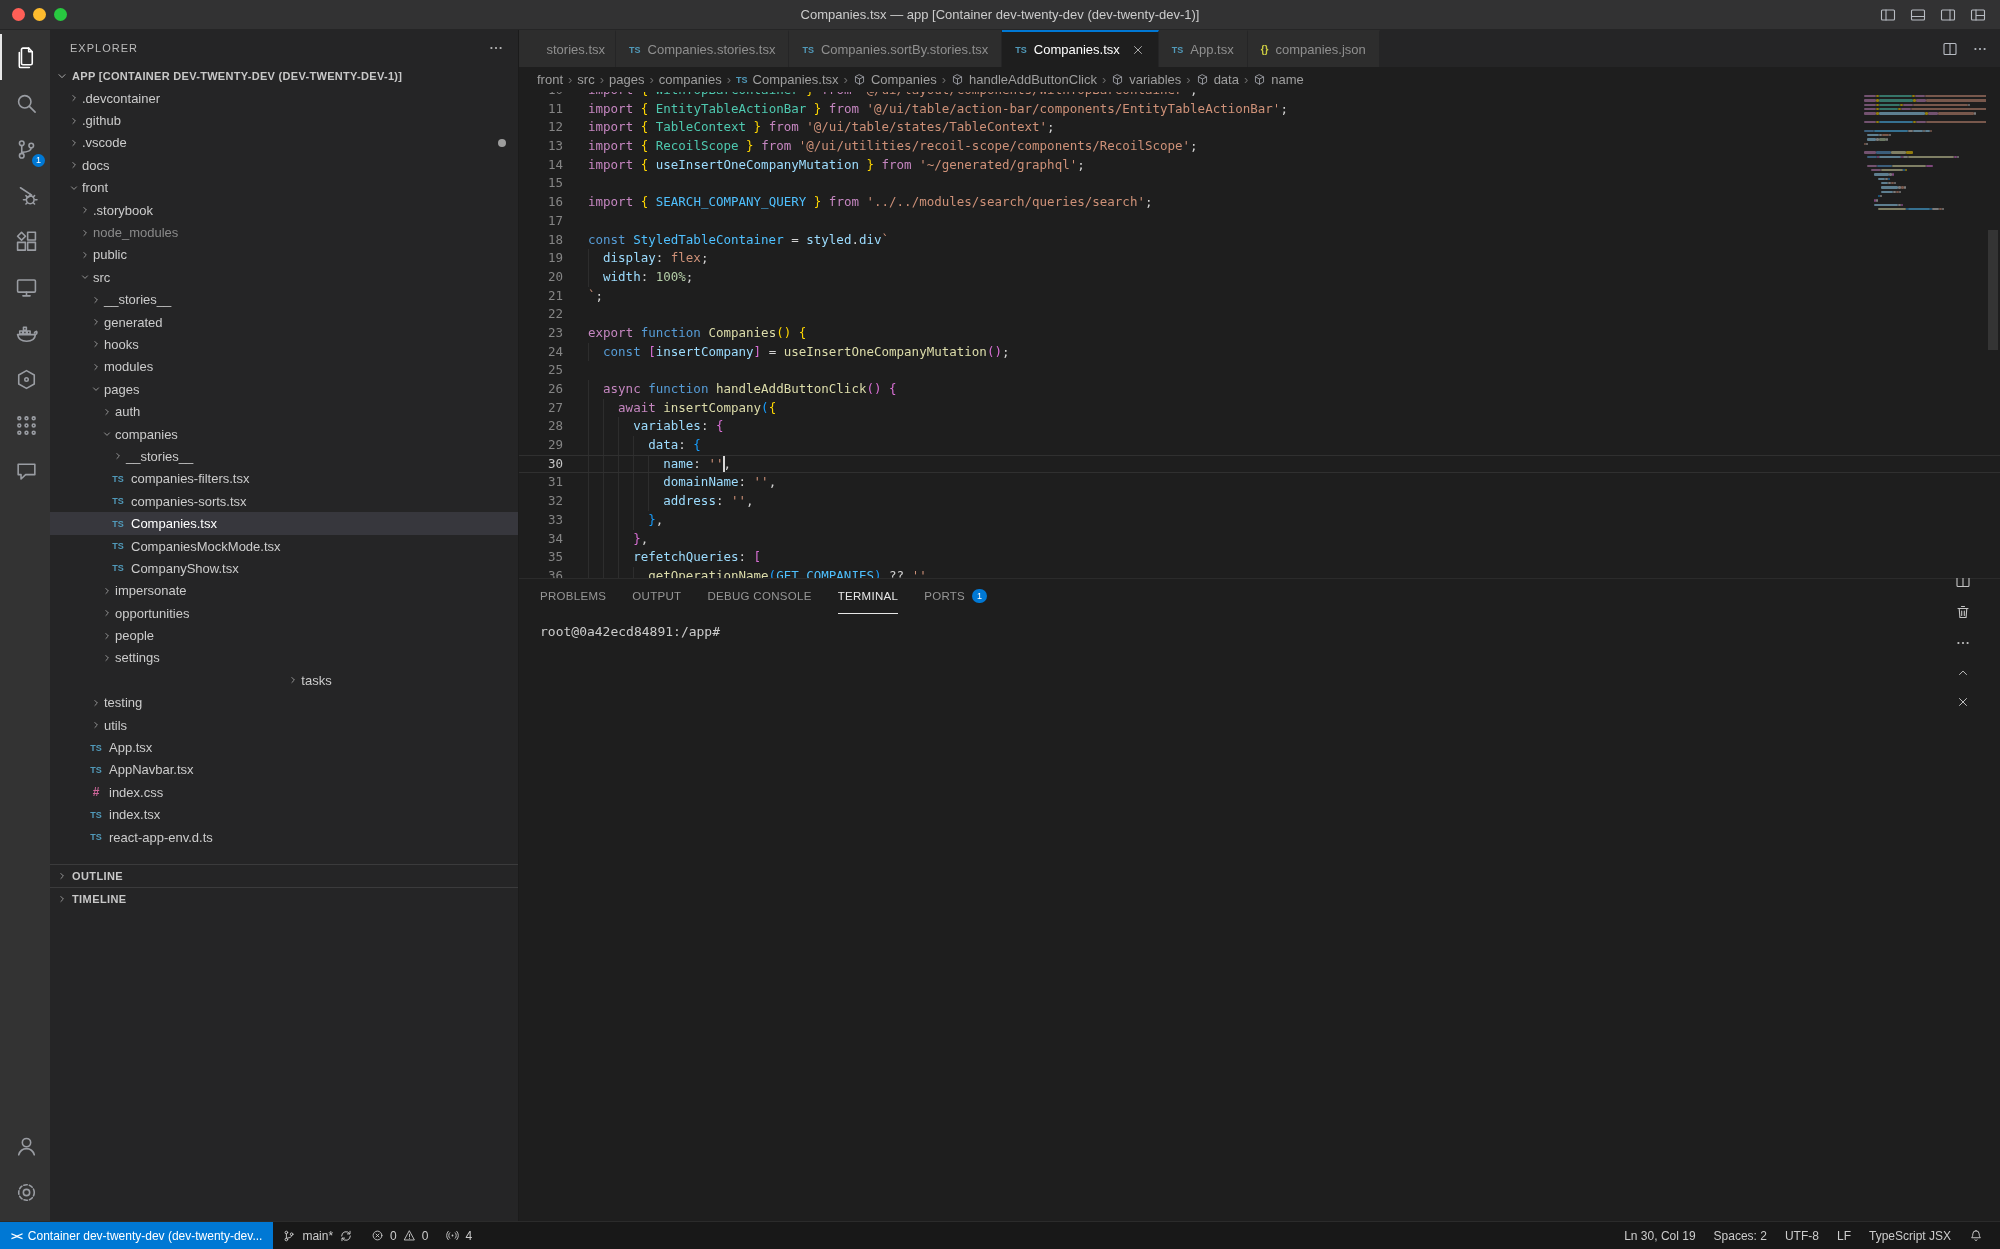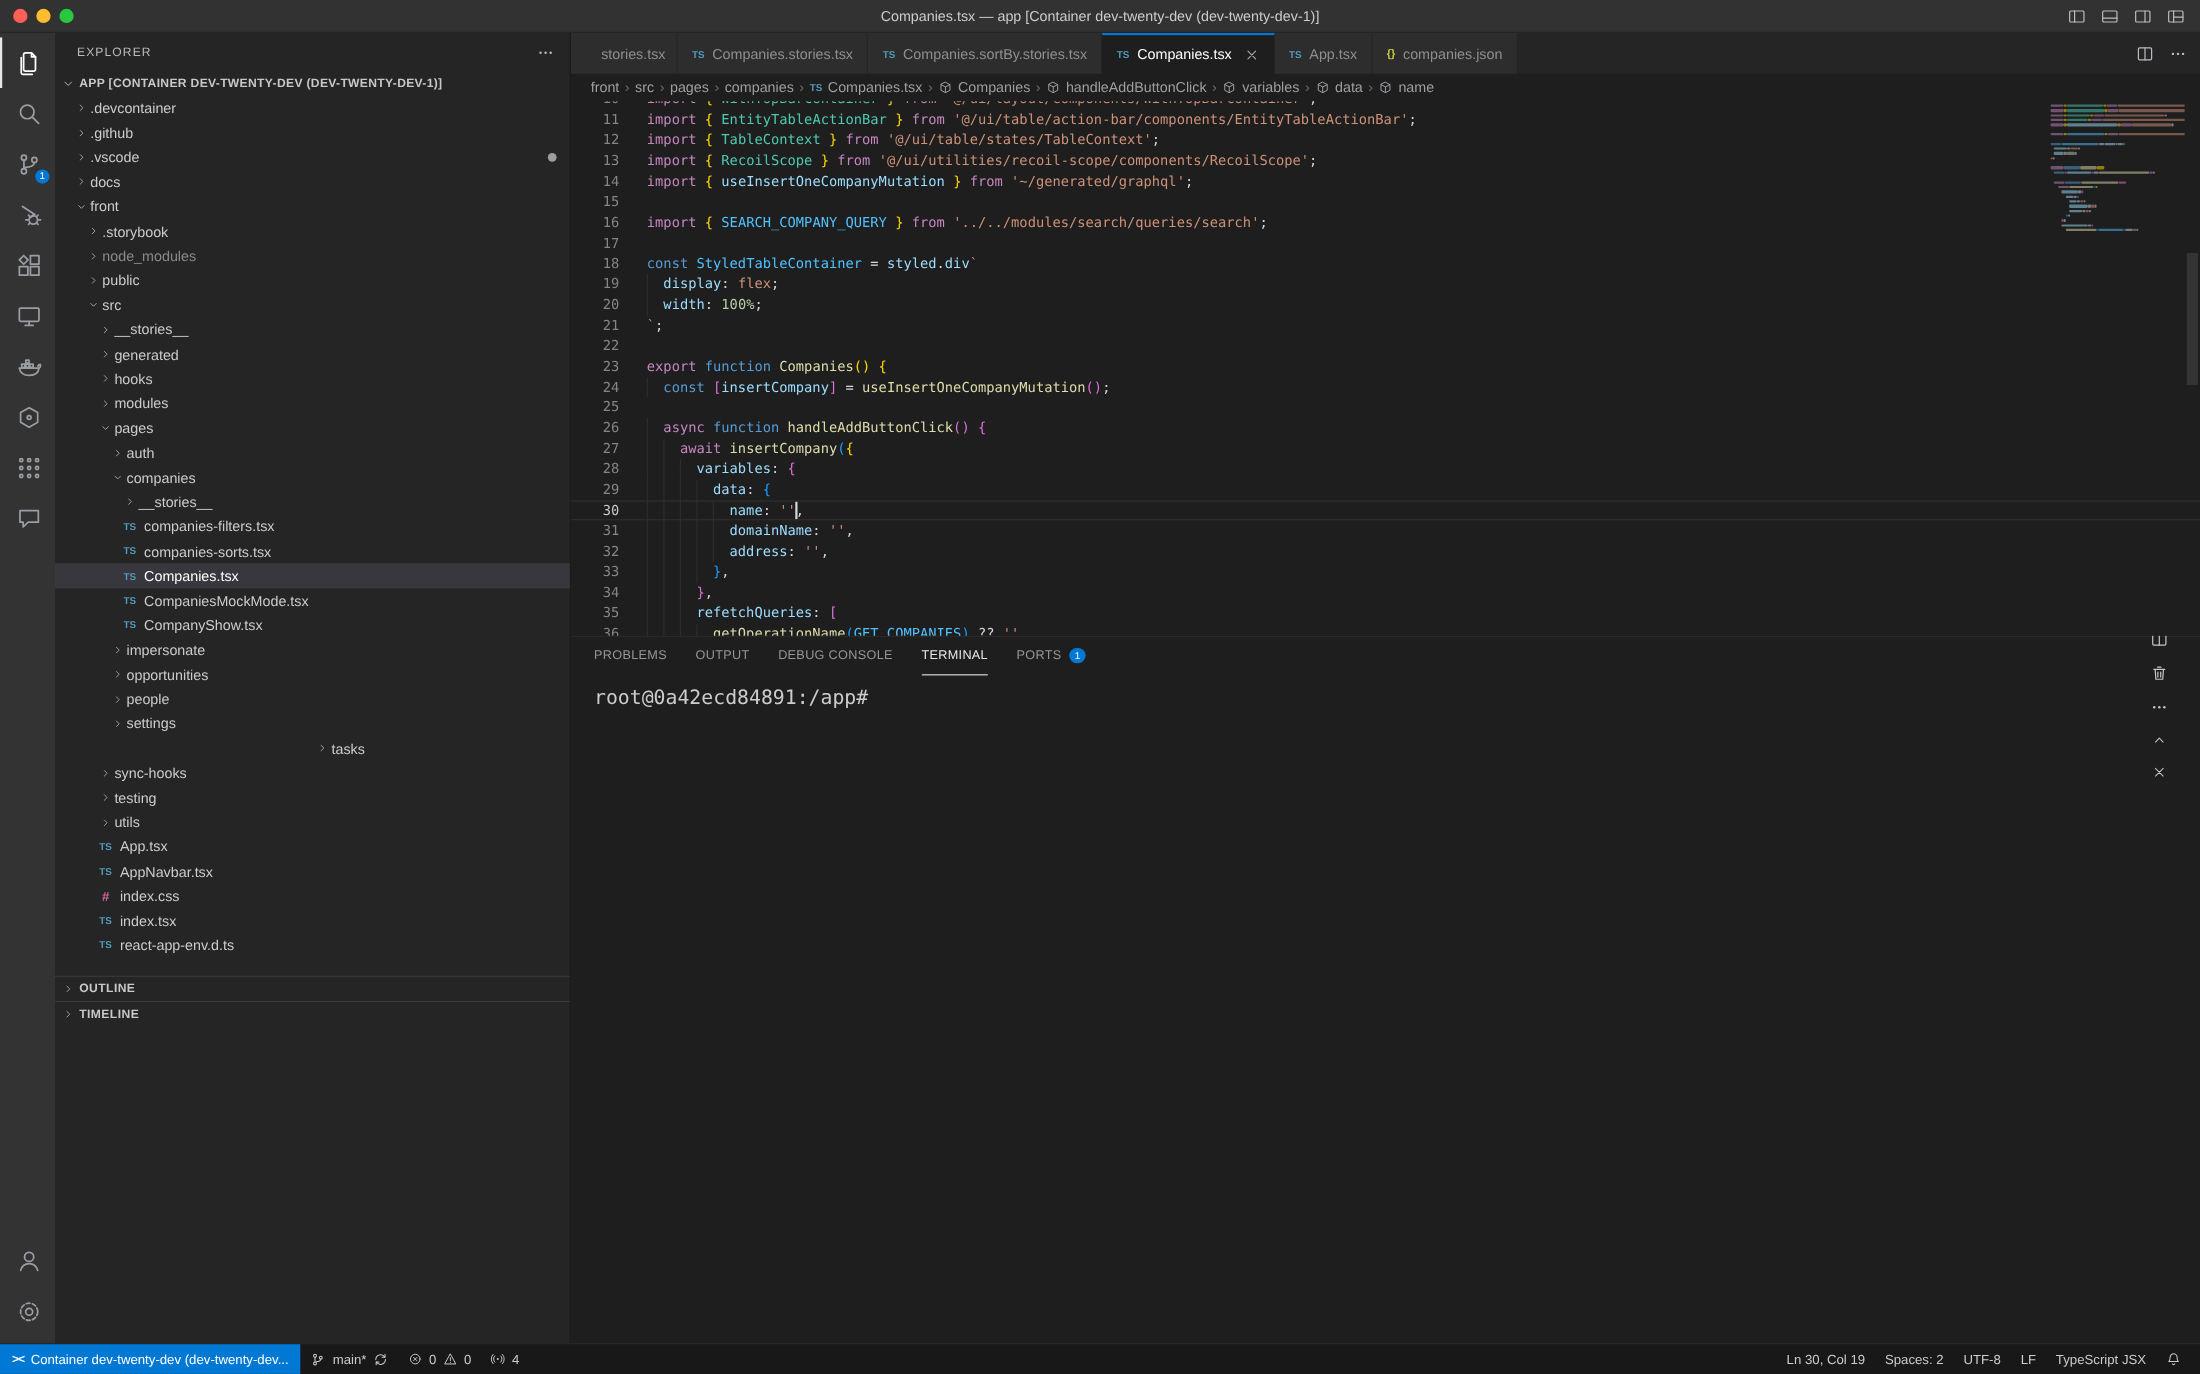--- a/index.html
+++ b/index.html
@@ -93,21 +93,21 @@
 
   
   .panel { height:643px; border-top:1px solid #2b2b2b; background:#1e1e1e; display:flex; flex-direction:column; flex:none; }
   .panel-header { height:35px; display:flex; align-items:center; padding:0 14px 0 21px; flex:none; }
   .panel-tabs { display:flex; gap:26px; height:100%; }
   .ptab { display:flex; align-items:center; gap:7px; font-size:11.5px; letter-spacing:.3px; color:#969696; border-bottom:1px solid transparent; height:100%; }
   .ptab.active { color:#e7e7e7; border-bottom-color:#e7e7e7; }
   .ptab .pbadge { background:#0078d4; color:#fff; font-size:9px; line-height:1; padding:2.5px 5px; border-radius:8px; }
   .panel-controls { margin-left:auto; display:flex; align-items:center; gap:15px; color:#c5c5c5;flex-direction:column; }
   .shell-chip { display:flex; align-items:center; gap:6px; font-size:12px; color:#cccccc; }
-  .terminal-body { flex:1; padding:10px 0 0 21px; font-family:"DejaVu Sans Mono", monospace; font-size:18px; color:#cccccc; }
+  .terminal-body { flex:1; padding:10px 0 0 21px; font-family:"DejaVu Sans Mono", monospace; font-size:13px; color:#cccccc; }
 
   
   .statusbar { height:28px; background:#181818; border-top:1px solid #2b2b2b; display:flex; align-items:center; font-size:12px; color:#cccccc; }
   .sb-item { display:flex; align-items:center; gap:6px; padding:16px 9px; height:100%; white-space:nowrap; }
   .sb-item.remote { background:#0078d4; color:#ffffff; padding:0 11px; }
   .remote-glyph { font-weight:700; font-size:11px; letter-spacing:-1px; }
   .sb-right { margin-left:auto; display:flex; align-items:center; height:100%; padding-right:8px; }
 </style>
 </head>
 <body>
@@ -480,28 +480,20 @@
           </span>
           <span class="tlabel">settings</span>
         </div>
         <div class="trow" style="padding-left: 49px; justify-content: center;">
           <span class="twisty icon" style="width: 16px; height: 16px; padding: 3px;">
             <svg viewBox="0 0 16 16" fill="none" stroke="currentColor" stroke-width="1.1" stroke-linecap="round" stroke-linejoin="round">
               <path d="M6.2 4l4 4-4 4"></path>
             </svg>
           </span>
           <span class="tlabel">tasks</span>
-        </div>
-        <div class="trow" style="padding-left: 38px;">
-          <span class="twisty icon" style="width: 16px; height: 16px; padding: 3px;">
-            <svg viewBox="0 0 16 16" fill="none" stroke="currentColor" stroke-width="1.1" stroke-linecap="round" stroke-linejoin="round">
-              <path d="M6.2 4l4 4-4 4"></path>
-            </svg>
-          </span>
-          <span class="tlabel">sync-hooks</span>
         </div>
         <div class="trow" style="padding-left: 38px;">
           <span class="twisty icon" style="width: 16px; height: 16px; padding: 3px;">
             <svg viewBox="0 0 16 16" fill="none" stroke="currentColor" stroke-width="1.1" stroke-linecap="round" stroke-linejoin="round">
               <path d="M6.2 4l4 4-4 4"></path>
             </svg>
           </span>
           <span class="tlabel">testing</span>
         </div>
         <div class="trow" style="padding-left: 38px;">

